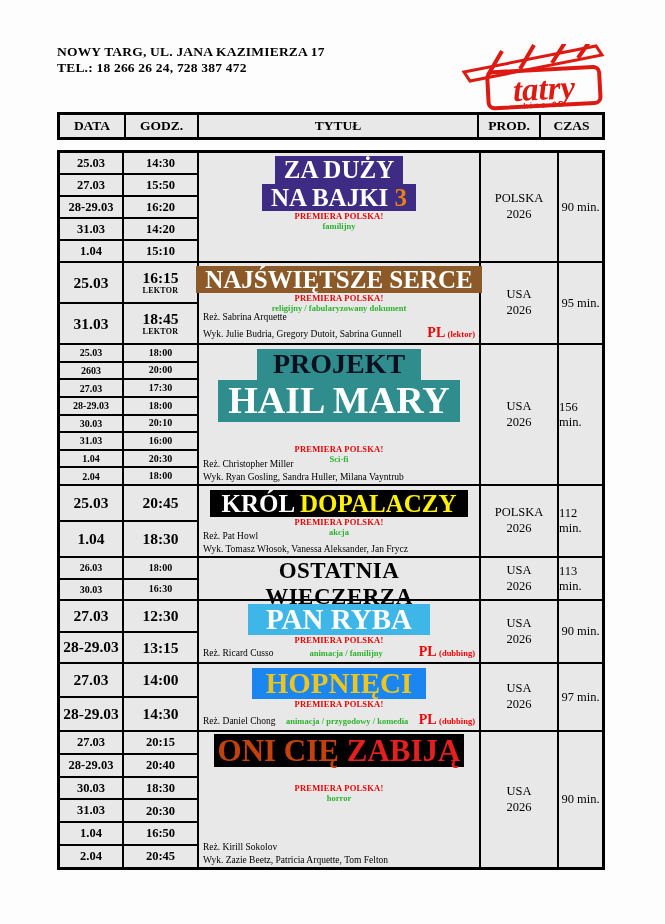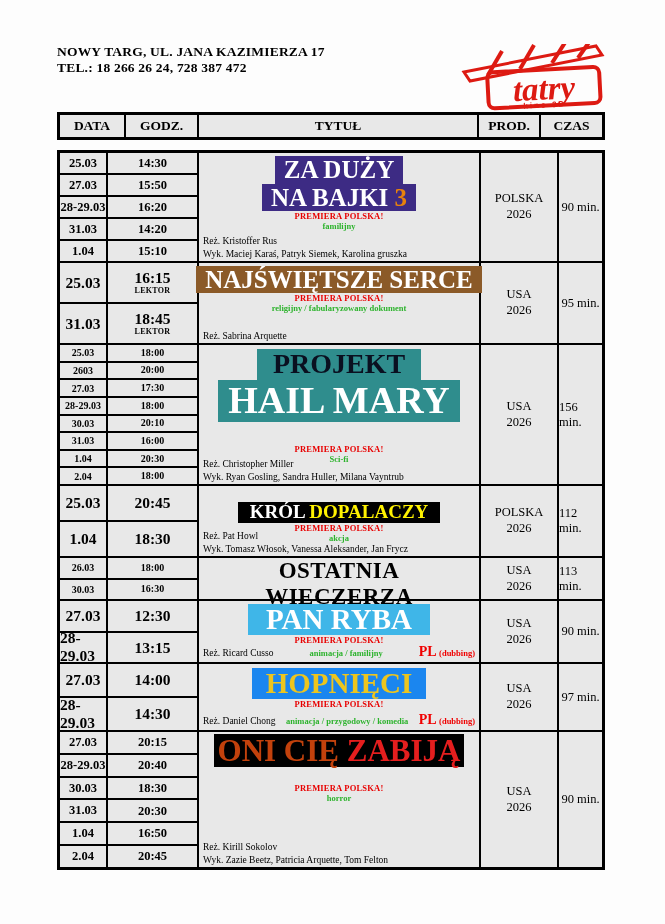--- a/index.html
+++ b/index.html
@@ -18,21 +18,21 @@
   .hc.c1{width:66px;} .hc.c2{width:73px;} .hc.c3{flex:1;} .hc.c4{width:62px;} .hc.c5{width:61px;}
 
   
   .bodytbl{position:absolute;left:57px;top:150px;width:548px;height:720px;box-sizing:border-box;
     border:3px solid #000;background:#e8e8e8;display:flex;flex-direction:column;}
   .film{display:flex;border-bottom:2px solid #000;box-sizing:border-box;min-height:0;}
   .film:last-child{border-bottom:none;flex:1;}
   .dates{width:139px;display:flex;flex-direction:column;box-sizing:border-box;}
   .strow{flex:1;display:flex;border-bottom:2px solid #000;box-sizing:border-box;min-height:0;}
   .strow:last-child{border-bottom:none;}
-  .sd{width:48px;border-right:2px solid #000;box-sizing:border-box;display:flex;align-items:center;justify-content:center;font-weight:bold;}
+  .sd{width:64px;border-right:2px solid #000;box-sizing:border-box;display:flex;align-items:center;justify-content:center;font-weight:bold;}
   .sg{flex:1;border-right:2px solid #000;box-sizing:border-box;display:flex;flex-direction:column;align-items:center;justify-content:center;font-weight:bold;line-height:1;}
   .st-sm .sd,.st-sm .sg{font-size:10px;}
   .st-md .sd,.st-md .sg{font-size:12.5px;}
   .st-lg .sd,.st-lg .sg{font-size:15.5px;}
   .lektor{font-size:8px;font-weight:bold;margin-top:1px;letter-spacing:.3px;}
 
   .tcell{flex:1;border-right:2px solid #000;box-sizing:border-box;position:relative;
     display:flex;flex-direction:column;align-items:center;text-align:center;min-width:0;}
   .prod{width:78px;border-right:2px solid #000;box-sizing:border-box;display:flex;flex-direction:column;
     align-items:center;justify-content:center;font-size:12.5px;line-height:1.25;}
@@ -44,21 +44,21 @@
   .credits{position:absolute;left:4px;right:4px;bottom:1px;text-align:left;font-size:9.5px;line-height:1.3;}
   .credrow{display:flex;justify-content:space-between;align-items:baseline;}
   .plwrap{white-space:nowrap;font-weight:bold;}
   .pl-big{font-size:14px;} .pl-small{font-size:8.5px;}
 
   
   .f1 .tbar{font-size:25px;} .f1 .titlewrap{margin-top:3px;}
   .f2 .tbar{font-size:25px;margin-top:3px;}
   .f3 .tb1{font-size:28px;padding:0 16px;} .f3 .tb2{font-size:38px;padding:0 10px;} .f3 .titlewrap{margin-top:4px;}
   .f3 .midblock{margin-top:22px;}
-  .f4 .tbar{font-size:19px;margin-top:16px;padding:0 12px;text-align:center;}
+  .f4 .tbar{font-size:25px;margin-top:4px;padding:0 12px;text-align:center;}
   .f5 .solo{font-size:23px;font-weight:bold;letter-spacing:.5px;align-self:center;margin:auto 4px;}
   .f6 .tbar{font-size:29px;margin-top:3px;padding:0 18px;}
   .f7 .tbar{font-size:29px;margin-top:4px;padding:0 14px;}
   .f8 .tbar{font-size:31px;margin-top:2px;padding:0 4px;max-width:100%;}
   .f8 .midblock{margin-top:16px;}
   .titlewrap{line-height:0;}
   .titlewrap .tbar{line-height:1.1;}
 </style>
 </head>
 <body>
@@ -118,24 +118,20 @@
             <div class="sg">15:10</div>
           </div>
       </div>
       <div class="tcell">
         <div class="titlewrap">
           <span class="tbar" style="background-color: rgb(61, 43, 132); color: rgb(255, 255, 255);">ZA DUŻY</span><br>
           <span class="tbar" style="background-color: rgb(61, 43, 132); color: rgb(255, 255, 255);"><span>NA BAJKI </span><span style="color: rgb(232, 130, 12);">3</span></span>
         </div>
         <div class="prem" style="color: rgb(232, 0, 0);">PREMIERA  POLSKA!</div>
         <div class="genre" style="color: rgb(45, 179, 45);">familijny</div>
-        <div class="credits">
-          <div>Reż. Kristoffer Rus</div>
-          <div>Wyk. Maciej Karaś, Patryk Siemek, Karolina gruszka</div>
-        </div>
       </div>
       <div class="prod">
           <span>POLSKA</span>
           <span>2026</span>
         </div>
       <div class="czas">90 min.</div>
     </div>
 
     <div class="film f2" style="height:82px;">
       <div class="dates st-lg">
@@ -153,20 +149,24 @@
               <span class="lektor">LEKTOR</span>
             </div>
           </div>
       </div>
       <div class="tcell">
         <span class="tbar" style="background-color: rgb(139, 90, 40); color: rgb(255, 255, 255);">NAJŚWIĘTSZE SERCE</span>
         <div class="prem" style="color: rgb(232, 0, 0);">PREMIERA  POLSKA!</div>
         <div class="genre" style="color: rgb(45, 179, 45);">religijny / fabularyzowany dokument</div>
         <div class="credits">
           <div>Reż. Sabrina Arquette</div>
+          <div class="credrow">
+              <span>Wyk. Julie Budria, Gregory Dutoit, Sabrina Gunnell</span>
+              <span class="plwrap" style="color: rgb(240, 0, 0);"><span class="pl-big">PL</span> <span class="pl-small">(lektor)</span></span>
+            </div>
         </div>
       </div>
       <div class="prod">
           <span>USA</span>
           <span>2026</span>
         </div>
       <div class="czas">95 min.</div>
     </div>
 
     <div class="film f3" style="height:141px;">

